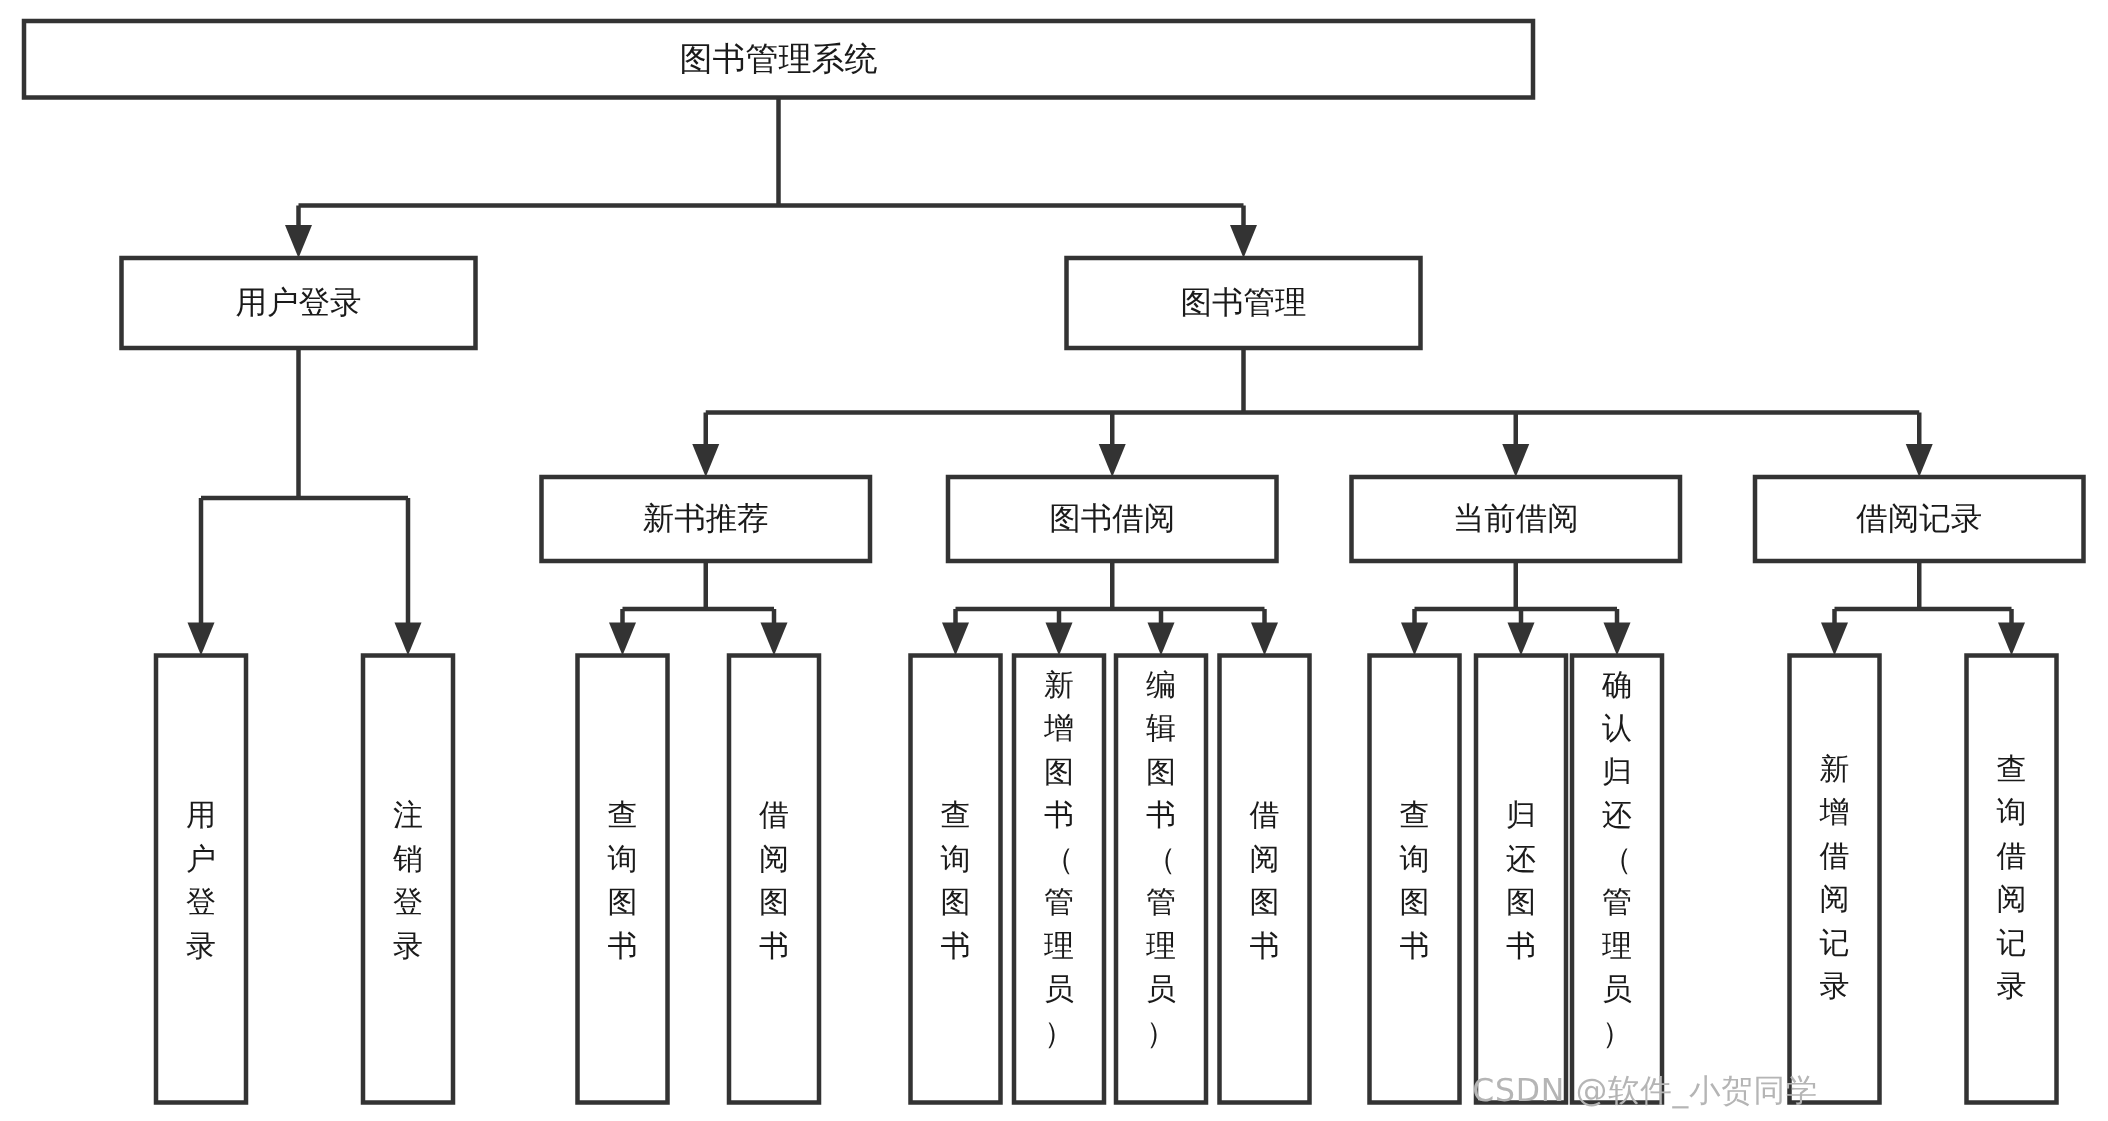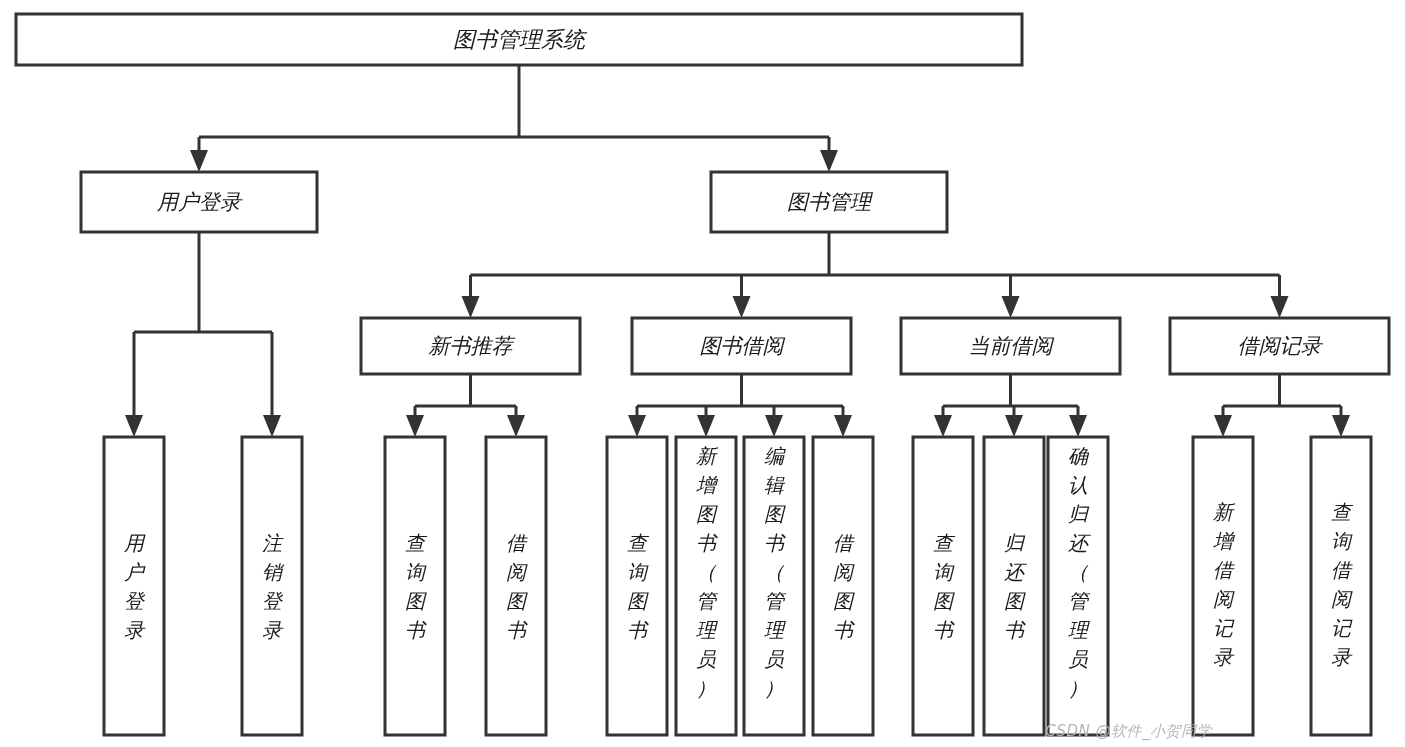--- a/index.html
+++ b/index.html
@@ -12,21 +12,20 @@
     height: 747px;
     font-family: "DejaVu Sans", "Liberation Sans", sans-serif;
     overflow: hidden;
     position: relative;
   }
   #diagram-root {
     position: absolute;
     left: 0; top: 0;
     width: 1220px;
     height: 747px;
-    font-style: italic;
   }
   svg { display: block; }
 
   .node-box {
     fill: #ffffff;
     stroke: #333333;
     stroke-width: 3;
   }
   .connector {
     stroke: #333333;
@@ -51,21 +50,21 @@
     font-family: "DejaVu Sans", "Liberation Sans", sans-serif;
     fill: #1a1a1a;
     font-size: 20px;
     text-anchor: middle;
   }
   .watermark {
     position: absolute;
     right: 8px;
     bottom: 6px;
     font-family: "DejaVu Sans", "Liberation Sans", sans-serif;
-    font-size: 15px;
+    font-size: 21px;
     color: #b5b5b5;
     white-space: nowrap;
     letter-spacing: 0.5px;
   }
 </style>
 </head>
 <body>
 
 <div id="diagram-root">
   <svg id="diagram-svg" width="1405" height="747" viewBox="0 0 1405 747" xmlns="http://www.w3.org/2000/svg">

